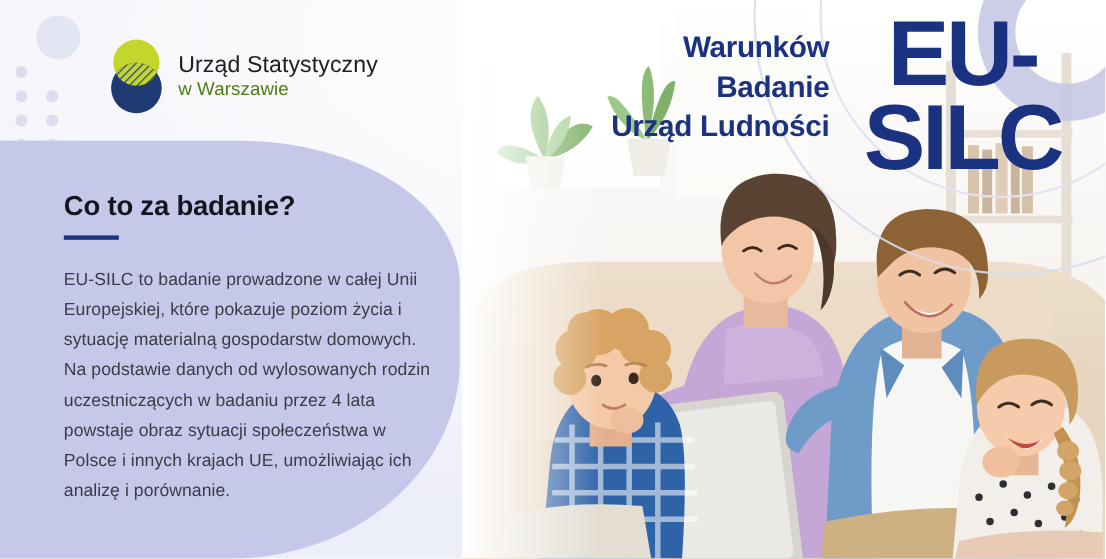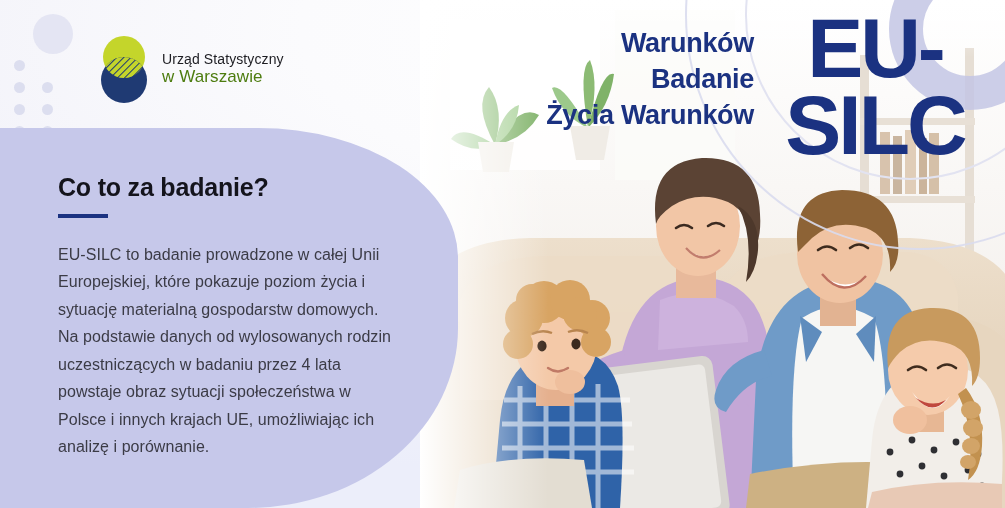--- a/index.html
+++ b/index.html
@@ -96,21 +96,20 @@
   
   .panel {
     position: absolute;
     left: 0;
     top: 128px;
     width: 418px;
     height: 380px;
     background: #c6c8ea;
     border-top-right-radius: 200px 130px;
     border-bottom-right-radius: 210px 180px;
-    padding-left: 40px;
   }
   .panel-inner {
     position: absolute;
     left: 58px;
     top: 46px;
     width: 340px;
   }
   .panel-title {
     margin: 0;
     font-size: 25px;
@@ -144,21 +143,21 @@
     gap: 12px;
   }
   .logo-mark { width: 52px; height: 72px; display: block; }
   .logo-text {
     display: flex;
     flex-direction: column;
     justify-content: center;
     line-height: 1.18;
   }
   .logo-l1 {
-    font-size: 14px;
+    font-size: 21px;
     color: #1d1d22;
     letter-spacing: .1px;
     white-space: nowrap;
   }
   .logo-l2 {
     font-size: 17px;
     color: #4d7c0f;
     letter-spacing: .1px;
     white-space: nowrap;
   }
@@ -439,21 +438,21 @@
     </svg>
     <span class="logo-text">
       <span class="logo-l1">Urząd Statystyczny</span>
       <span class="logo-l2">w Warszawie</span>
     </span>
   </div>
 
   <div class="headline">
     <div>Warunków</div>
     <div>Badanie</div>
-    <div>Życia Warunków</div>
+    <div>Urząd Ludności</div>
   </div>
 
   <div class="acronym">
     <div>EU-</div>
     <div>SILC</div>
   </div>
 
   <div class="panel">
     <div class="panel-inner">
       <h2 class="panel-title">Co to za badanie?</h2>

